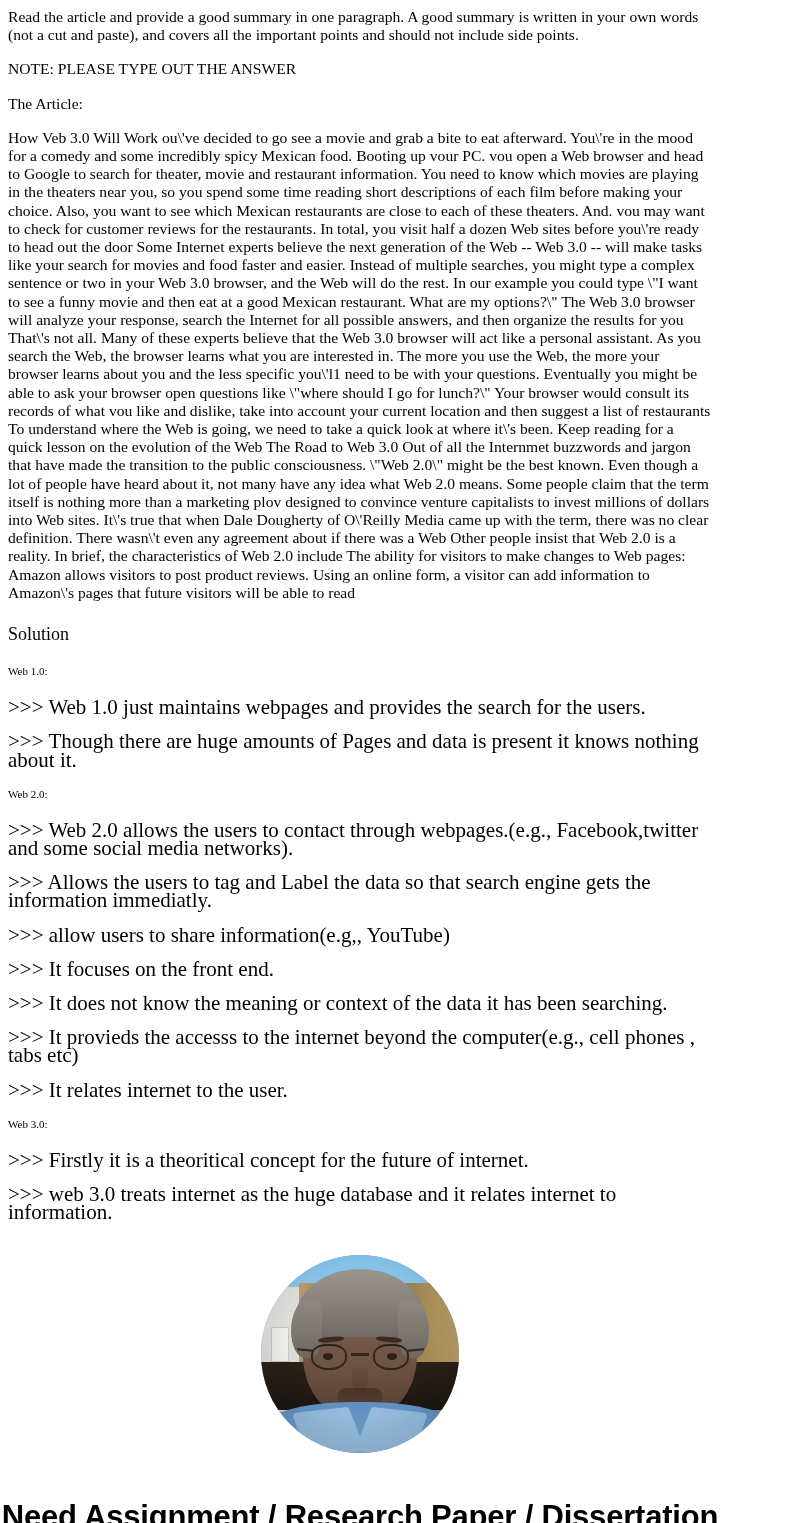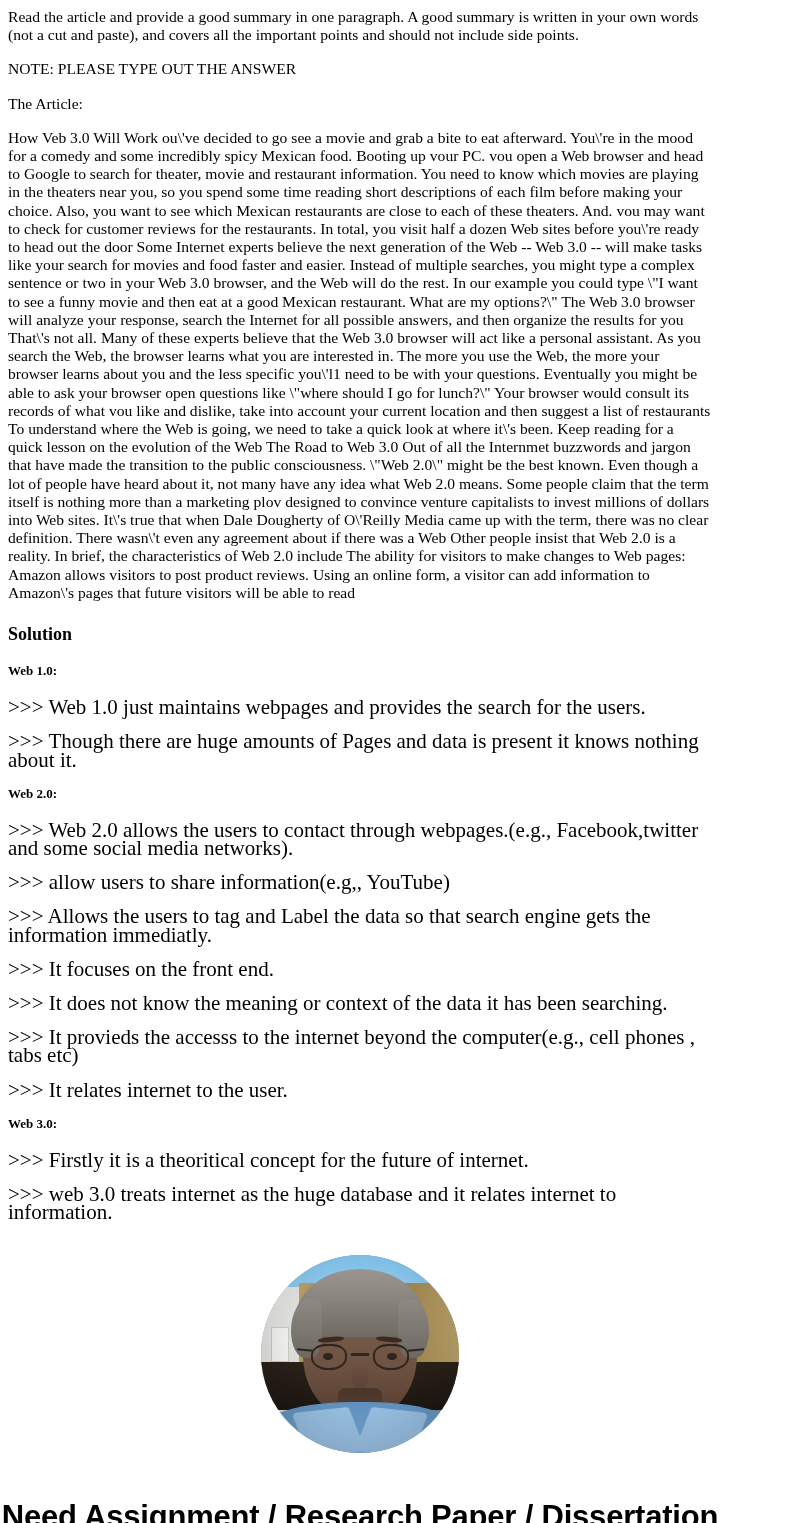--- a/index.html
+++ b/index.html
@@ -26,28 +26,28 @@
     margin: 0 0 16px 0;
     font-size: 15.6px;
     line-height: 18.2px;
     text-align: left;
   }
   p.para.first {
     padding-top: 8px;
   }
   h2.section-heading {
     font-size: 18px;
-    font-weight: bold;
+    font-weight: normal;
     margin: 22px 0 18px 0;
     line-height: 20px;
     font-family: "Liberation Serif", "DejaVu Serif", serif;
   }
   h3.sub-heading {
-    font-size: 13px;
-    font-weight: bold;
+    font-size: 11px;
+    font-weight: normal;
     margin: 0 0 18px 0;
     line-height: 18px;
   }
   p.bullet {
     margin: 0 0 16px 0;
     font-size: 21px;
     line-height: 18.2px;
   }
 
   
@@ -281,22 +281,22 @@
     <p class="para">How Veb 3.0 Will Work ou\'ve decided to go see a movie and grab a bite to eat afterward. You\'re in the mood for a comedy and some incredibly spicy Mexican food. Booting up vour PC. vou open a Web browser and head to Google to search for theater, movie and restaurant information. You need to know which movies are playing in the theaters near you, so you spend some time reading short descriptions of each film before making your choice. Also, you want to see which Mexican restaurants are close to each of these theaters. And. vou may want to check for customer reviews for the restaurants. In total, you visit half a dozen Web sites before you\'re ready to head out the door Some Internet experts believe the next generation of the Web -- Web 3.0 -- will make tasks like your search for movies and food faster and easier. Instead of multiple searches, you might type a complex sentence or two in your Web 3.0 browser, and the Web will do the rest. In our example you could type \"I want to see a funny movie and then eat at a good Mexican restaurant. What are my options?\" The Web 3.0 browser will analyze your response, search the Internet for all possible answers, and then organize the results for you That\'s not all. Many of these experts believe that the Web 3.0 browser will act like a personal assistant. As you search the Web, the browser learns what you are interested in. The more you use the Web, the more your browser learns about you and the less specific you\'l1 need to be with your questions. Eventually you might be able to ask your browser open questions like \"where should I go for lunch?\" Your browser would consult its records of what vou like and dislike, take into account your current location and then suggest a list of restaurants To understand where the Web is going, we need to take a quick look at where it\'s been. Keep reading for a quick lesson on the evolution of the Web The Road to Web 3.0 Out of all the Internmet buzzwords and jargon that have made the transition to the public consciousness. \"Web 2.0\" might be the best known. Even though a lot of people have heard about it, not many have any idea what Web 2.0 means. Some people claim that the term itself is nothing more than a marketing plov designed to convince venture capitalists to invest millions of dollars into Web sites. It\'s true that when Dale Dougherty of O\'Reilly Media came up with the term, there was no clear definition. There wasn\'t even any agreement about if there was a Web Other people insist that Web 2.0 is a reality. In brief, the characteristics of Web 2.0 include The ability for visitors to make changes to Web pages: Amazon allows visitors to post product reviews. Using an online form, a visitor can add information to Amazon\'s pages that future visitors will be able to read</p>
 
     <h2 class="section-heading">Solution</h2>
 
     <h3 class="sub-heading">Web 1.0:</h3>
     <p class="bullet">&gt;&gt;&gt; Web 1.0 just maintains webpages and provides the search for the users.</p>
     <p class="bullet">&gt;&gt;&gt; Though there are huge amounts of Pages and data is present it knows nothing about it.</p>
 
     <h3 class="sub-heading">Web 2.0:</h3>
     <p class="bullet">&gt;&gt;&gt; Web 2.0 allows the users to contact through webpages.(e.g., Facebook,twitter and some social media networks).</p>
+    <p class="bullet">&gt;&gt;&gt; Allows the users to tag and Label the data so that search engine gets the information immediatly.</p>
     <p class="bullet">&gt;&gt;&gt; allow users to share information(e.g,, YouTube)</p>
-    <p class="bullet">&gt;&gt;&gt; Allows the users to tag and Label the data so that search engine gets the information immediatly.</p>
     <p class="bullet">&gt;&gt;&gt; It focuses on the front end.</p>
     <p class="bullet">&gt;&gt;&gt; It does not know the meaning or context of the data it has been searching.</p>
     <p class="bullet">&gt;&gt;&gt; It provieds the accesss to the internet beyond the computer(e.g., cell phones , tabs etc)</p>
     <p class="bullet">&gt;&gt;&gt; It relates internet to the user.</p>
 
     <h3 class="sub-heading">Web 3.0:</h3>
     <p class="bullet">&gt;&gt;&gt; Firstly it is a theoritical concept for the future of internet.</p>
     <p class="bullet">&gt;&gt;&gt; web 3.0 treats internet as the huge database and it relates internet to information.</p>
 
   </div>

